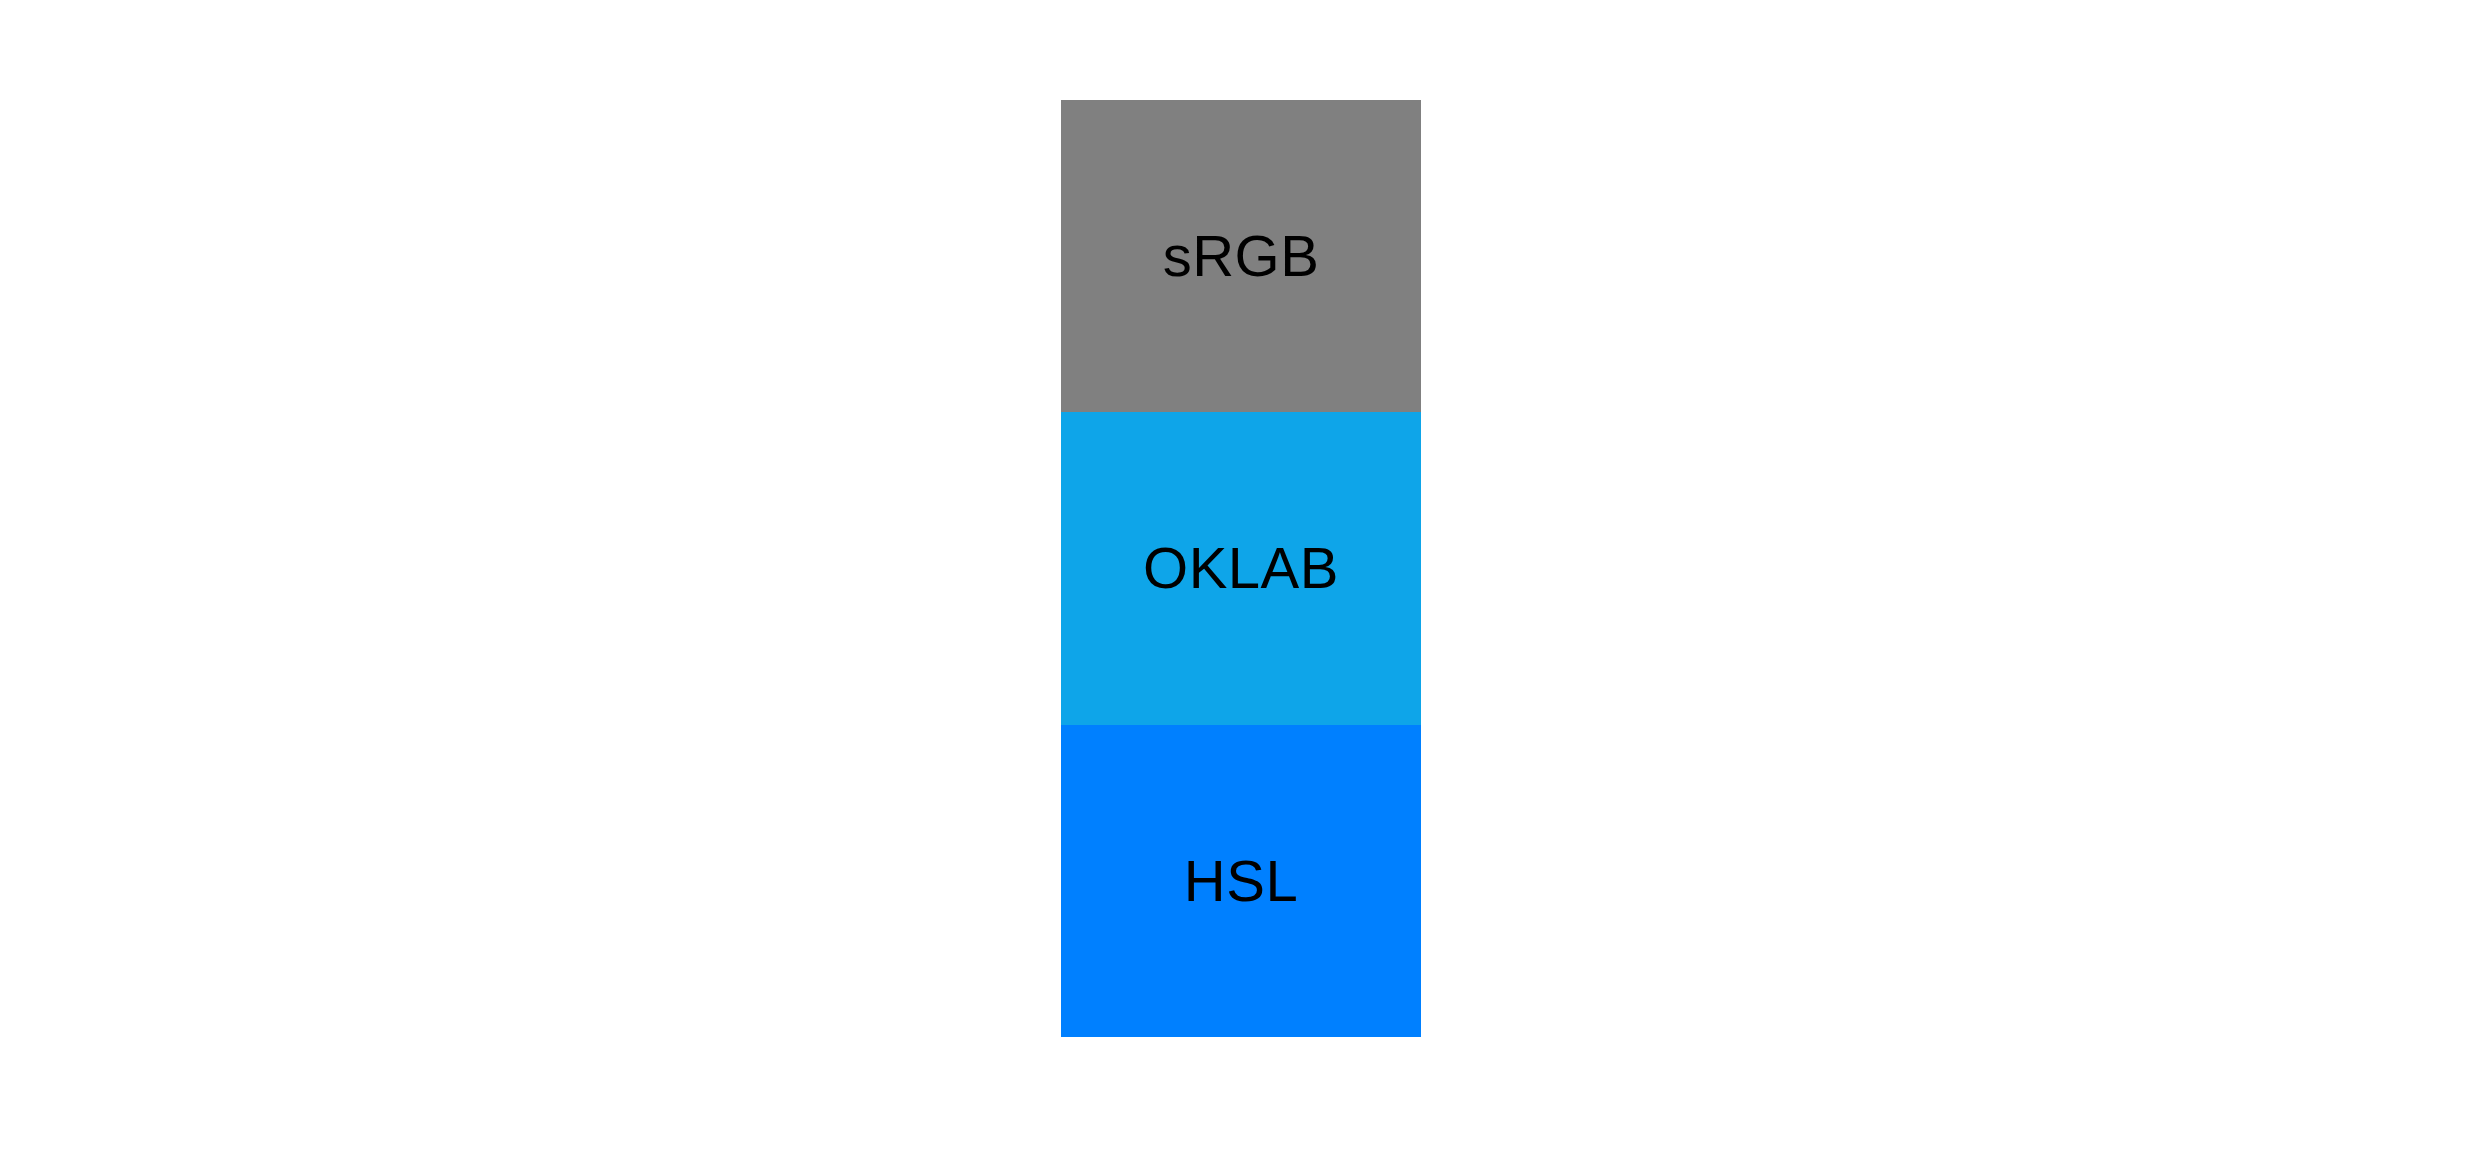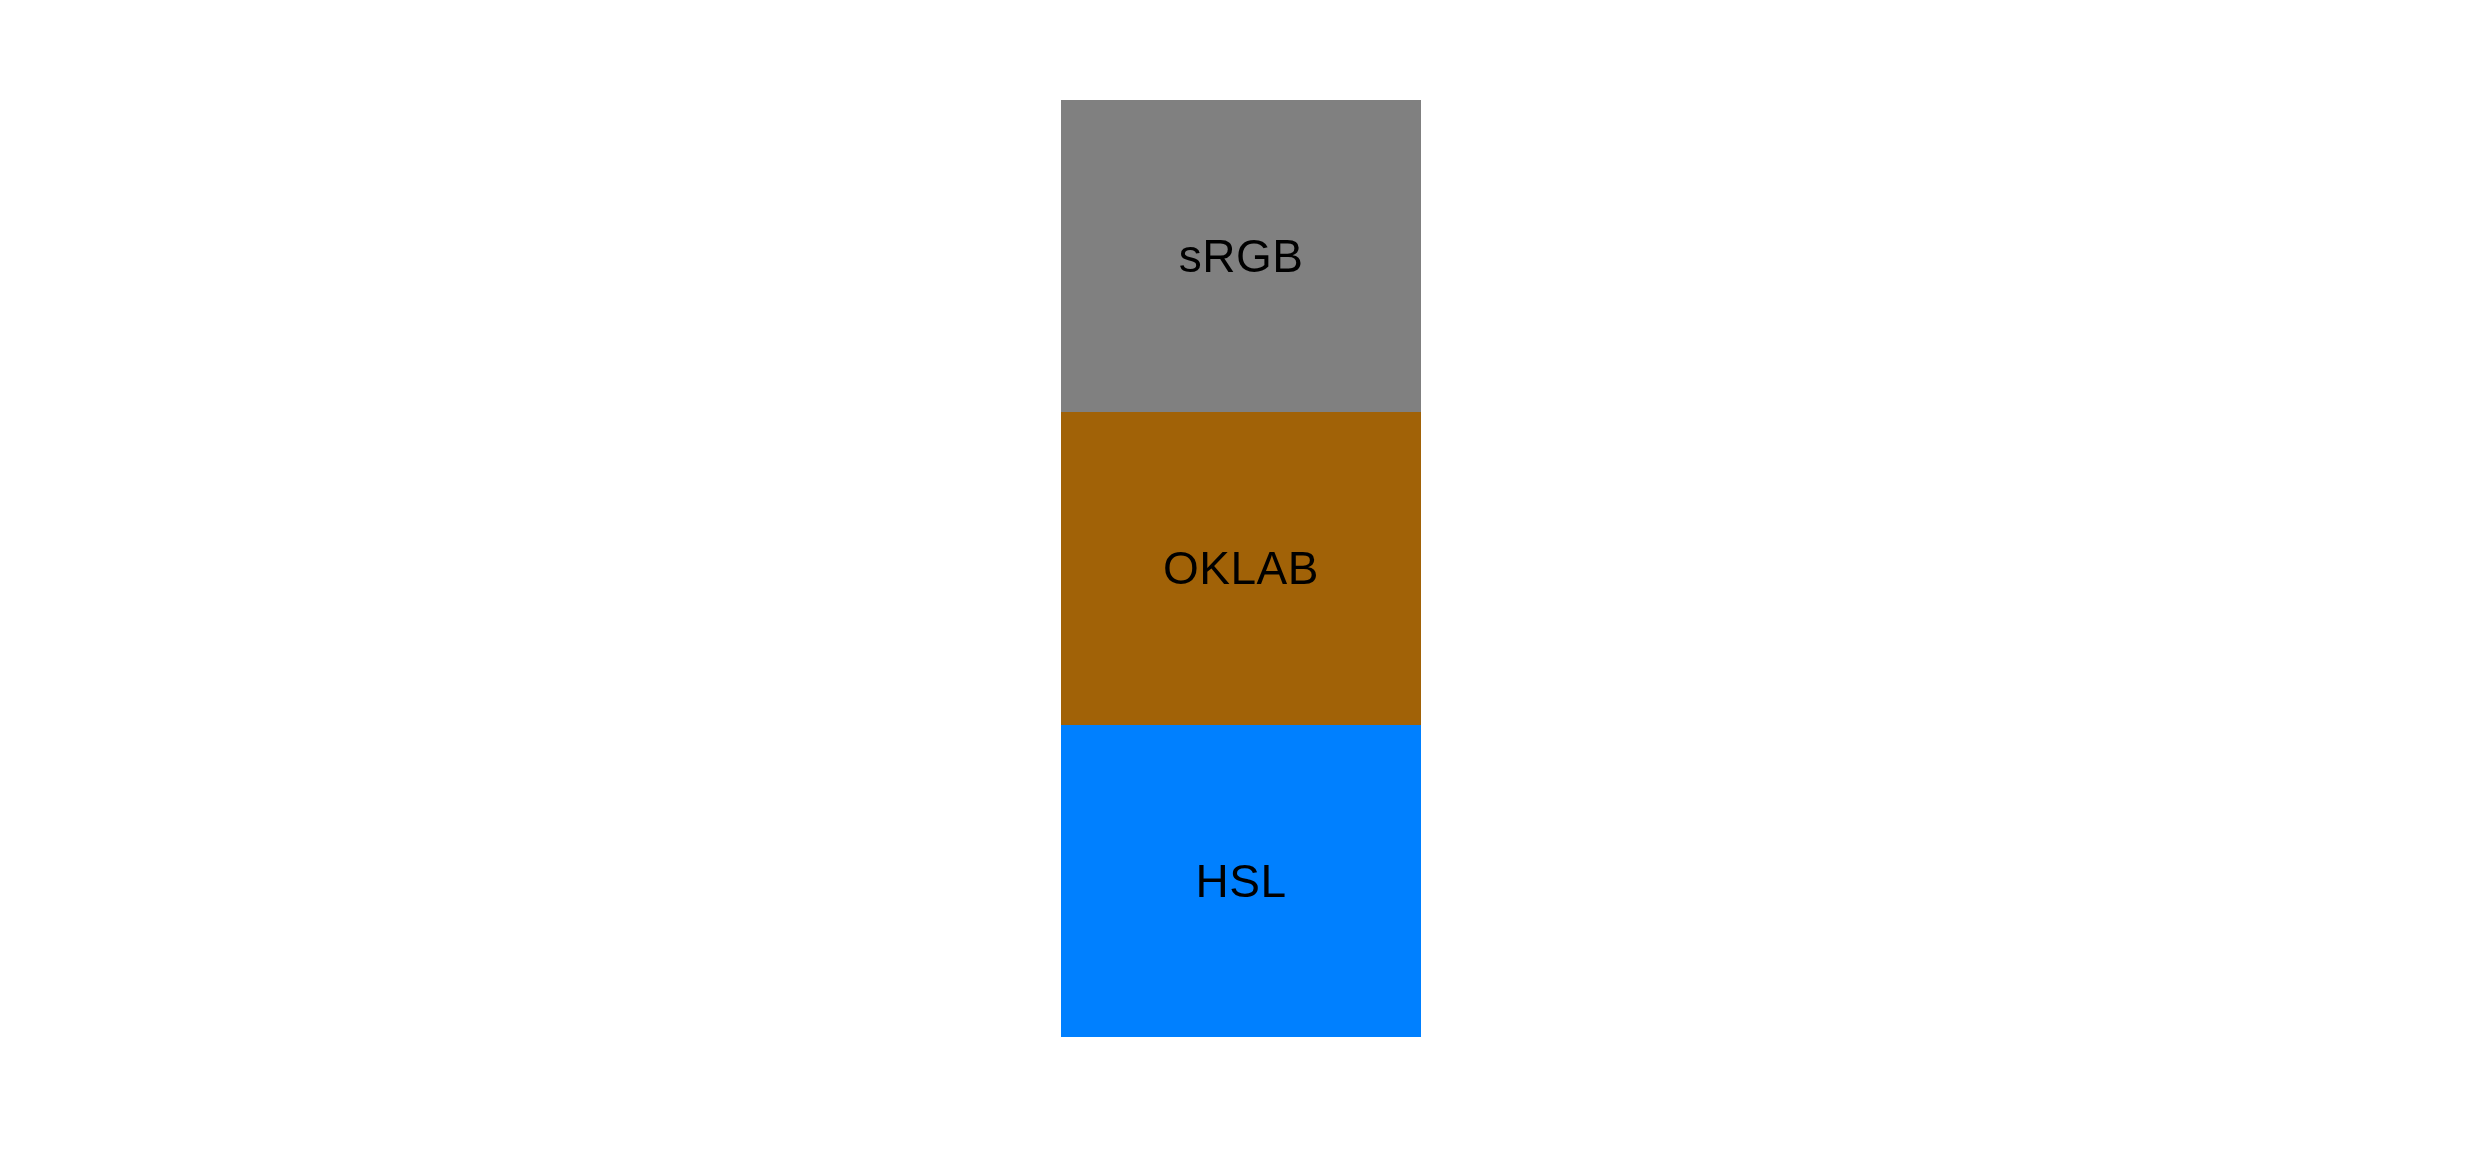--- a/index.html
+++ b/index.html
@@ -23,37 +23,37 @@
     display: flex;
     flex-direction: column;
   }
   .swatch {
     flex: 1 1 0;
     display: flex;
     align-items: center;
     justify-content: center;
   }
   .swatch-label {
-    font-size: 46px;
+    font-size: 58px;
     line-height: 1;
     font-weight: 400;
     color: #000000;
     letter-spacing: 0.5px;
   }
 </style>
 </head>
 <body style="background-color: rgb(255, 255, 255);">
 
 <div class="stack">
 
   <div class="swatch" style="background-color: rgb(128, 128, 128);">
     <span class="swatch-label">sRGB</span>
   </div>
 
-  <div class="swatch" style="background-color: #a16207;">
+  <div class="swatch" style="background-color: #0ea5e9;">
     <span class="swatch-label">OKLAB</span>
   </div>
 
   <div class="swatch" style="background-color: rgb(0, 128, 255);">
     <span class="swatch-label">HSL</span>
   </div>
 
 
 </div>
 

